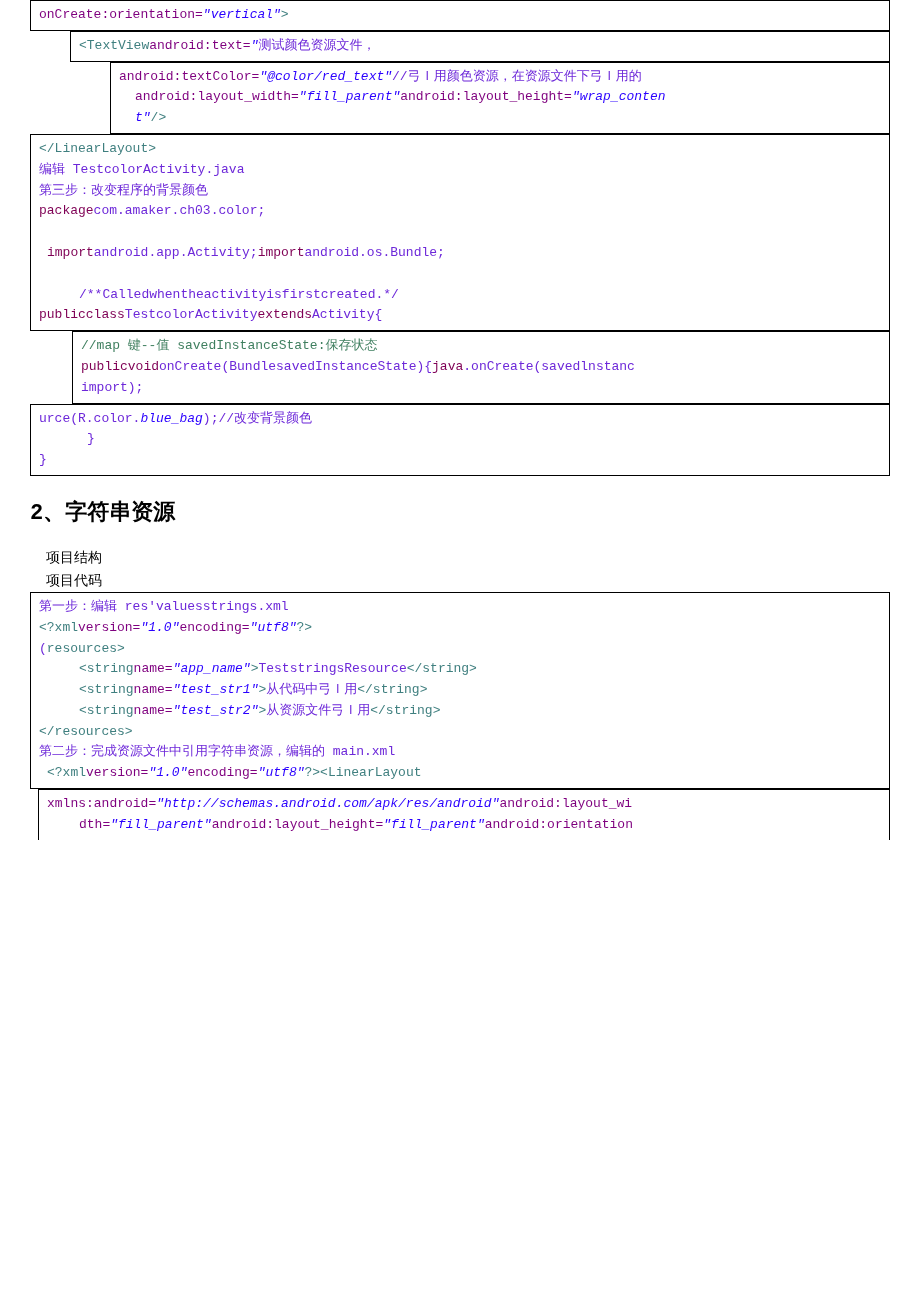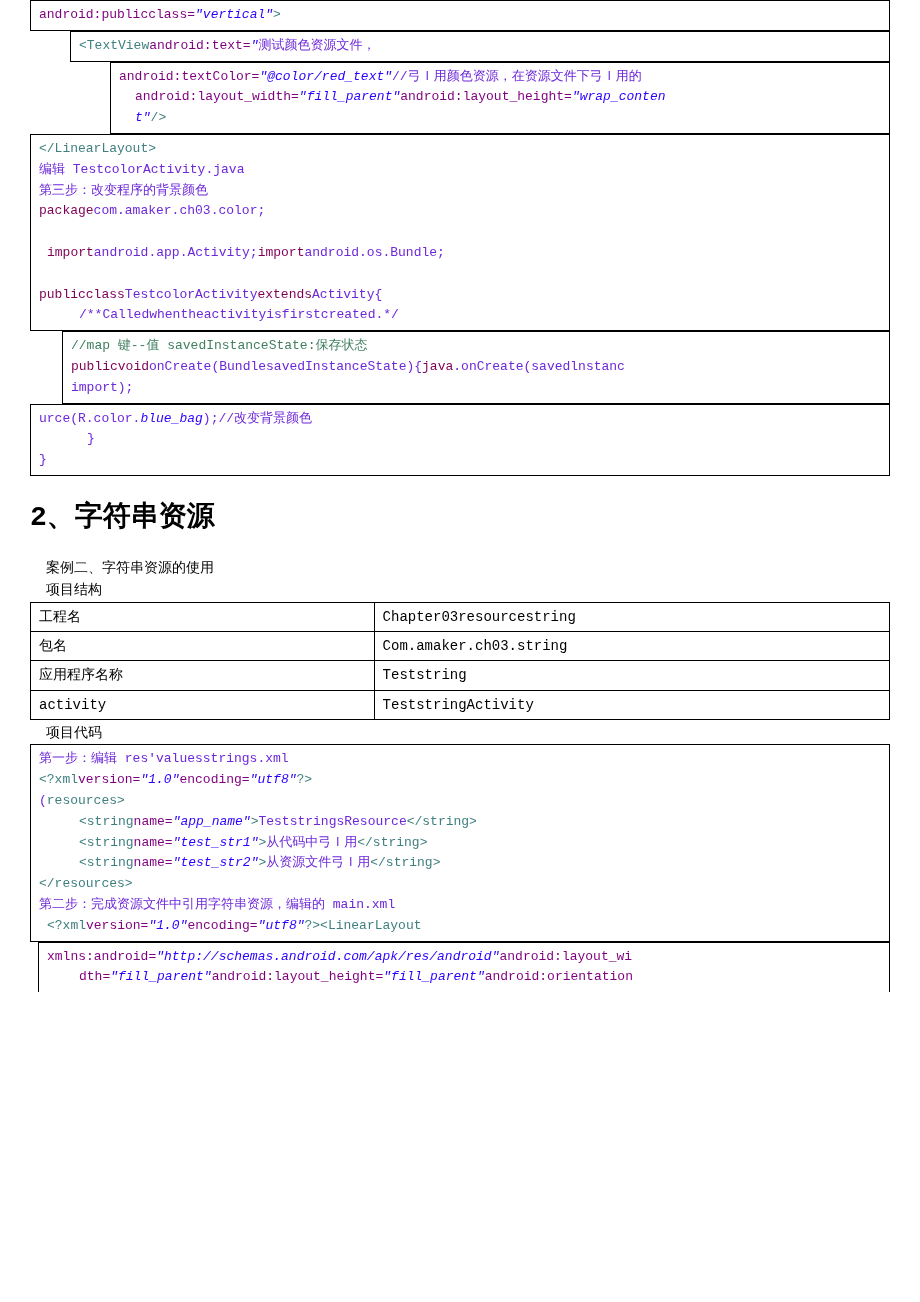--- a/index.html
+++ b/index.html
@@ -1,98 +1,77 @@
 <!DOCTYPE html>
 <html><head>
 <meta charset="utf-8">
 <style>
 *{margin:0;padding:0;box-sizing:border-box}
 body{font-family:"SimSun","Courier New",monospace;background:#fff;width:920px;margin:0 auto;padding:0 30px;color:#000;font-size:14px;line-height:1.6}
 .code{font-family:"Courier New",monospace;font-size:13px}
 .indent1{padding-left:40px}
 table{border-collapse:collapse;width:100%;margin:0 0 2px 0}
 table td{border:1px solid #000;padding:3px 8px;font-size:14px}
-h2{font-size:28px;font-weight:bold;margin:20px 0 16px 0}
+h2{font-size:22px;font-weight:bold;margin:20px 0 16px 0}
 .kw{color:#7f0055;font-weight:normal}
 .tag{color:#3f7f7f}
 .attr{color:#7f007f}
 .str{color:#2a00ff;font-style:italic}
 .cmt{color:#3f7f5f}
 .txt{color:#6d28d9}
 .box-t{border:1px solid #000;border-bottom:none;padding:4px 8px}
 .box-full{border:1px solid #000;padding:4px 8px}
 </style>
 </head>
 <body>
 
 <div>
 
 <div class="code box-full indent1">
-<span class="attr">android:publicclass=</span><span class="str">"vertical"</span><span class="tag">&gt;</span>
+<span class="attr">onCreate:orientation=</span><span class="str">"vertical"</span><span class="tag">&gt;</span>
 </div>
 
 <div class="code box-full indent1" style="margin-left:40px">
 <span class="tag">&lt;TextView</span><span class="attr">android:text=</span><span class="str">"</span><span class="txt">测试颜色资源文件，</span>
 </div>
 
 <div class="code box-full" style="margin-left:80px;padding:4px 8px">
 <div><span class="attr">android:textColor=</span><span class="str">"@color/red_text"</span><span class="txt">//弓Ｉ用颜色资源，在资源文件下弓Ｉ用的</span></div>
 <div style="padding-left:16px"><span class="attr">android:layout_width=</span><span class="str">"fill_parent"</span><span class="attr">android:layout_height=</span><span class="str">"wrap_conten</span></div>
 <div style="padding-left:16px"><span class="str">t"</span><span class="tag">/&gt;</span></div>
 </div>
 
 <div class="code box-full">
 <div><span class="tag">&lt;/LinearLayout&gt;</span></div>
 <div><span class="txt">编辑 TestcolorActivity.java</span></div>
 <div><span class="txt">第三步：改变程序的背景颜色</span></div>
 <div><span class="kw">package</span><span class="txt">com.amaker.ch03.color;</span></div>
 <div>&nbsp;</div>
 <div><span style="padding-left:8px" class="kw">import</span><span class="txt">android.app.Activity;</span><span class="kw">import</span><span class="txt">android.os.Bundle;</span></div>
 <div>&nbsp;</div>
+<div style="padding-left:40px"><span class="txt">/**Calledwhentheactivityisfirstcreated.*/</span></div>
 <div><span class="kw">publicclass</span><span class="txt">TestcolorActivity</span><span class="kw">extends</span><span class="txt">Activity{</span></div>
-<div style="padding-left:40px"><span class="txt">/**Calledwhentheactivityisfirstcreated.*/</span></div>
 </div>
 
-<div class="code box-full" style="margin-left:32px">
+<div class="code box-full" style="margin-left:42px">
 <div><span class="cmt">//map 键--值 savedInstanceState:保存状态</span></div>
 <div><span class="kw">publicvoid</span><span class="txt">onCreate(BundlesavedInstanceState){</span><span class="kw">java</span><span class="txt">.onCreate(savedlnstanc</span></div>
 <div><span class="txt">import);</span></div>
 </div>
 
 <div class="code box-full">
 <div><span class="txt">urce(R.color.</span><span class="str">blue_bag</span><span class="txt">);//改变背景颜色</span></div>
 <div style="padding-left:48px"><span class="txt">}</span></div>
 <div><span class="txt">}</span></div>
 </div>
 
 <h2>2、字符串资源</h2>
 
-<div style="padding-left:16px">案例二、字符串资源的使用</div>
 <div style="padding-left:16px">项目结构</div>
 
-<table>
-<tbody>
-        <tr>
-          <td style="width:40%">工程名</td>
-          <td>Chapter03resourcestring</td>
-        </tr>
-<tr>
-          <td>包名</td>
-          <td>Com.amaker.ch03.string</td>
-        </tr>
-<tr>
-          <td>应用程序名称</td>
-          <td>Teststring</td>
-        </tr>
-<tr>
-          <td>activity</td>
-          <td>TeststringActivity</td>
-        </tr>
-</tbody>
-    </table>
 
 <div style="padding-left:16px">项目代码</div>
 
 <div class="code box-full">
 <div><span class="txt">第一步：编辑 res'valuesstrings.xml</span></div>
 <div><span class="tag">&lt;?xml</span><span class="attr">version=</span><span class="str">"1.0"</span><span class="attr">encoding=</span><span class="str">"utf8"</span><span class="tag">?&gt;</span></div>
 <div><span class="txt">(</span><span class="tag">resources</span><span class="tag">&gt;</span></div>
 <div style="padding-left:40px"><span class="tag">&lt;string</span><span class="attr">name=</span><span class="str">"app_name"</span><span class="tag">&gt;</span><span class="txt">TeststringsResource</span><span class="tag">&lt;/string&gt;</span></div>
 <div style="padding-left:40px"><span class="tag">&lt;string</span><span class="attr">name=</span><span class="str">"test_str1"</span><span class="tag">&gt;</span><span class="txt">从代码中弓Ｉ用</span><span class="tag">&lt;/string&gt;</span></div>
 <div style="padding-left:40px"><span class="tag">&lt;string</span><span class="attr">name=</span><span class="str">"test_str2"</span><span class="tag">&gt;</span><span class="txt">从资源文件弓Ｉ用</span><span class="tag">&lt;/string&gt;</span></div>

